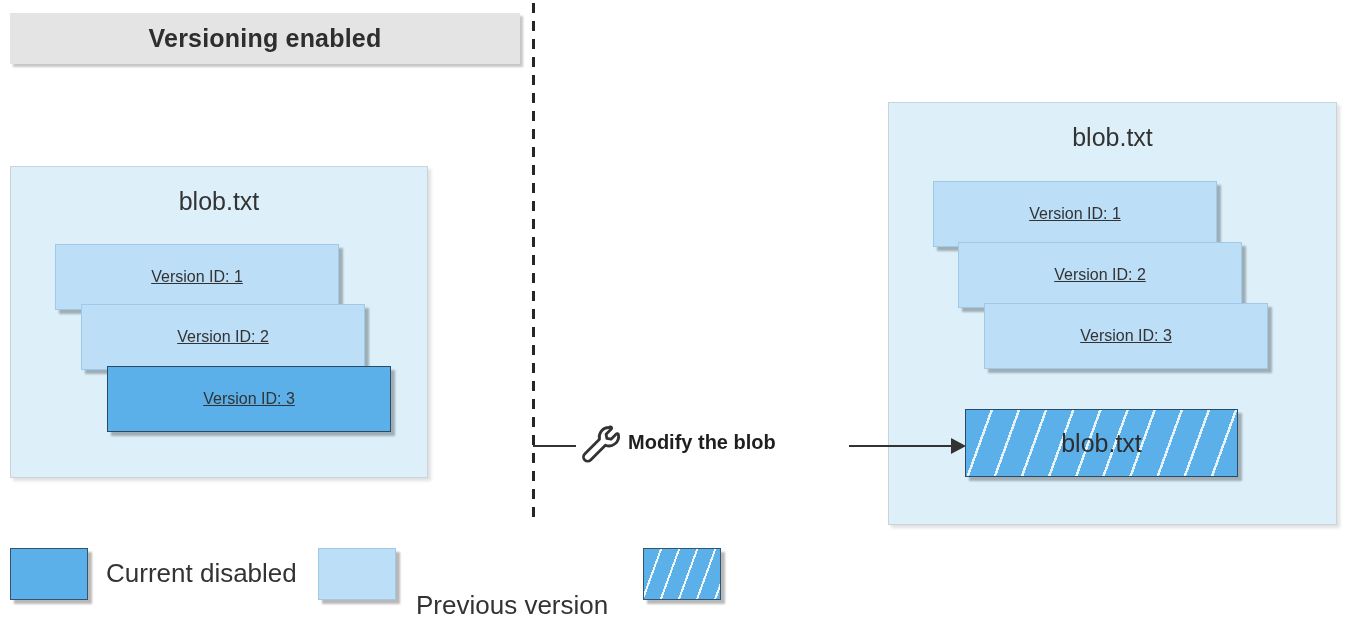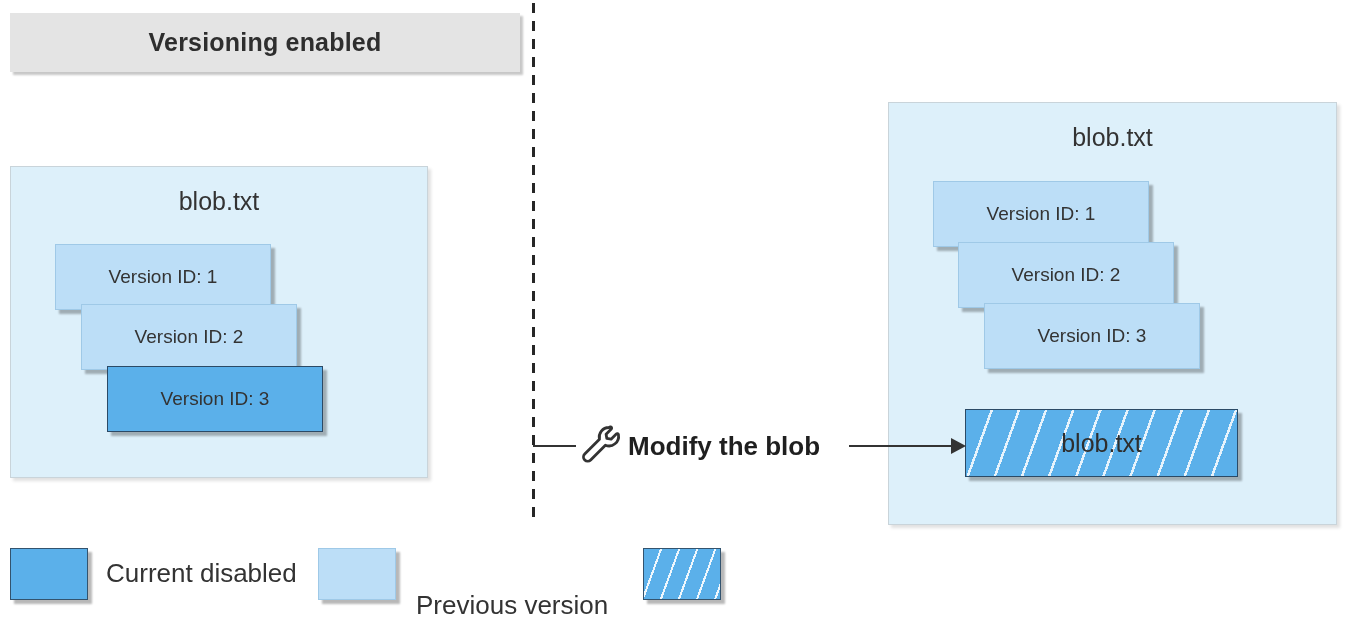--- a/index.html
+++ b/index.html
@@ -18,21 +18,21 @@
     width: 1345px; height: 617px;
     background: #ffffff;
     font-family: "Liberation Sans", sans-serif;
     position: relative;
     overflow: hidden;
   }
   .stage { position: absolute; inset: 0; }
 
   
   .hdr {
-    position: absolute; top: 13px; height: 59px;
+    position: absolute; top: 13px; height: 51px;
     background: var(--header-bg);
     box-shadow: 3px 3px 2px rgba(0,0,0,0.22);
     display: flex; align-items: center; justify-content: center;
     font-weight: 700; font-size: 25px; color: #2e2e2e;
     letter-spacing: .2px;
   }
   .hdr-left  { left: 10px;  width: 510px; }
   .hdr-right { left: 540px; width: 795px; }
 
   
@@ -50,24 +50,25 @@
   }
   .container-left  { left: 10px;  top: 166px; width: 418px; height: 312px; }
   .container-right { left: 888px; top: 102px; width: 449px; height: 423px; }
   .container-title {
     position: absolute; top: 20px; left: 0; width: 100%;
     text-align: center; font-size: 25px; color: var(--text);
   }
 
   
   .vbox {
-    position: absolute; width: 216px; height: 66px;
+    position: absolute; width: 284px; height: 66px;
     display: flex; align-items: center; justify-content: center;
-    font-size: 19px; color: var(--text);
+    font-size: 16px; color: var(--text);
     box-shadow: 4px 4px 2px rgba(0,0,0,0.28);
+    text-decoration: underline;
   }
   .vbox.previous { background: var(--previous); border: 1px solid var(--border-light); }
   .vbox.current  { background: var(--current);  border: 1px solid var(--border-dark); }
 
   .vL1 { left: 55px;  top: 244px; }
   .vL2 { left: 81px;  top: 304px; }
   .vL3 { left: 107px; top: 366px; }
 
   .vR1 { left: 933px; top: 181px; }
   .vR2 { left: 958px; top: 242px; }
@@ -85,21 +86,21 @@
     display: flex; align-items: center; justify-content: center;
     font-size: 25px; color: #2e2e2e;
     box-shadow: 4px 4px 2px rgba(0,0,0,0.28);
   }
 
   
   .stub { position: absolute; left: 533px; top: 445px; width: 43px; height: 2px; background: var(--line); }
   .wrench { position: absolute; left: 580px; top: 424px; width: 42px; height: 42px; }
   .action-label {
     position: absolute; left: 628px; top: 431px;
-    font-size: 26px; font-weight: 700; color: #1f1f1f;
+    font-size: 20px; font-weight: 700; color: #1f1f1f;
   }
   .arrow-line { position: absolute; left: 849px; top: 445px; width: 104px; height: 2px; background: var(--line); }
   .arrow-head {
     position: absolute; left: 951px; top: 438px; width: 0; height: 0;
     border-top: 8px solid transparent; border-bottom: 8px solid transparent;
     border-left: 15px solid var(--line);
   }
 
   
   .legend-swatch {

